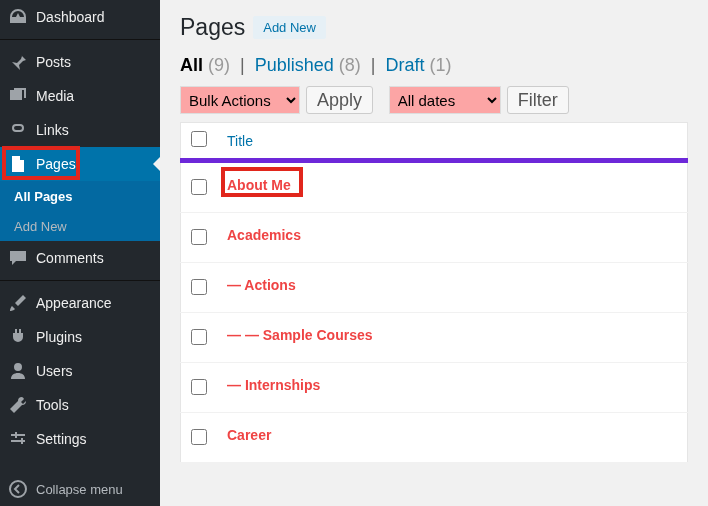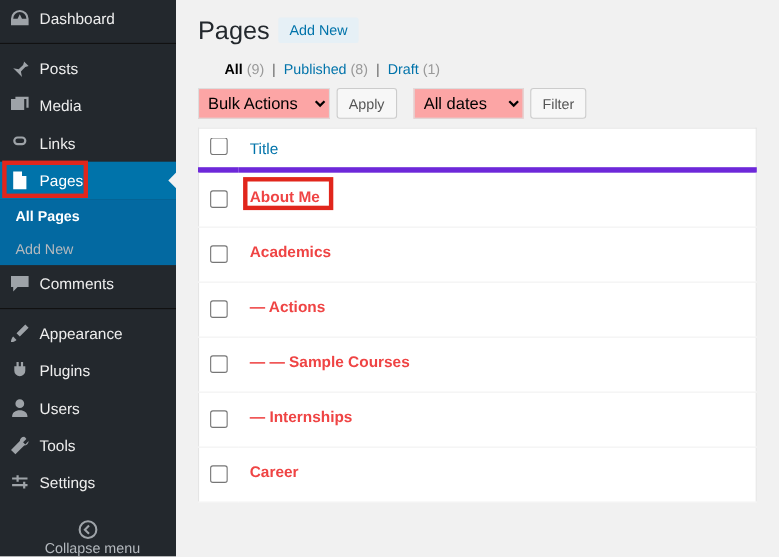--- a/index.html
+++ b/index.html
@@ -13,36 +13,36 @@
   .menu li.sep { border-top: 1px solid #111; height: 0; padding: 0; margin: 5px 0; }
   .menu li.active { background: #0073aa; color: #fff; position: relative; }
   .menu li.active .ic { fill: #fff; }
   .menu li.active::after {
     content: ""; position: absolute; right: -1px; top: 50%; margin-top: -8px;
     border: 8px solid transparent; border-right-color: #f1f1f1;
   }
   .submenu { list-style: none; background: #0369a1; }
   .submenu li { height: 30px; display: flex; align-items: center; padding-left: 14px; font-size: 13px; color: #b4b9be; cursor: pointer; }
   .submenu li.current { color: #fff; font-weight: 600; }
-  .collapse { margin-top: auto; height: 34px; display: flex; align-items: center; padding-left: 8px; color: #b4b9be; cursor: pointer; font-size: 13px; flex-direction: column; }
+  .collapse { margin-top: auto; height: 34px; display: flex; align-items: center; padding-left: 8px; color: #b4b9be; cursor: pointer; font-size: 13px; }
   .collapse .ic { width: 20px; height: 20px; margin-right: 8px; fill: #9ea3a8; }
   
   .hl-box { position: absolute; border: 4px solid #e1261c; pointer-events: none; }
   
   .main { flex: 1; padding: 10px 20px 0 20px; background: #f1f1f1; position: relative; }
   .heading { display: flex; align-items: center; margin: 4px 0 14px 0; }
   .heading h1 { font-size: 23px; font-weight: 400; color: #23282d; margin-right: 8px; }
   .add-new { background: #e6f0f6; color: #0073aa; border: none; padding: 4px 10px; font-size: 13px; cursor: pointer; border-radius: 2px; }
-  .subsubsub { font-size: 13px; color: #666; margin-bottom: 10px; margin-left: 24px; }
+  .subsubsub { font-size: 18px; color: #666; margin-bottom: 10px; }
   .subsubsub a { color: #0073aa; text-decoration: none; }
   .subsubsub .current { color: #000; font-weight: 600; }
   .subsubsub .count { color: #999; }
   .tablenav { display: flex; align-items: center; gap: 6px; margin-bottom: 8px; }
   select { height: 28px; font-size: 15px; border: 1px solid #ddd; background: #fca5a5; padding: 0 4px; }
-  .button { height: 28px; padding: 0 10px; font-size: 13px; border: 1px solid #ccc; background: #f7f7f7; color: #555; border-radius: 3px; cursor: pointer; }
+  .button { height: 28px; padding: 0 10px; font-size: 18px; border: 1px solid #ccc; background: #f7f7f7; color: #555; border-radius: 3px; cursor: pointer; }
   
   table.wp-list { width: 100%; border-collapse: collapse; background: #fff; border: 1px solid #e5e5e5; }
   table.wp-list thead th { text-align: left; padding: 8px 10px; border-bottom: 5px solid #6d28d9; font-weight: 400; color: #0073aa; font-size: 14px; }
   table.wp-list thead th.cb { width: 30px; }
   table.wp-list tbody td { padding: 14px 10px; border-bottom: 1px solid #f1f1f1; vertical-align: top; font-size: 14px; }
   table.wp-list tbody td.cb { width: 30px; padding-top: 16px; }
   .row-title { color: #ef4444; font-weight: 600; text-decoration: none; }
   input[type=checkbox] { width: 16px; height: 16px; }
 </style>
 </head>
@@ -154,21 +154,21 @@
       <span class="count">(8)</span>
       &nbsp;|&nbsp;
       <a href="#"><span>Draft</span></a>
       <span class="count">(1)</span>
     </div>
 
     <div class="tablenav">
       <select style="width:120px"><option>Bulk Actions</option></select>
       <button class="button">Apply</button>
       &nbsp;
-      <select style="width:100px"><option>All dates</option></select>
+      <select style="width:112px"><option>All dates</option></select>
       <button class="button">Filter</button>
     </div>
 
     <table class="wp-list">
       <thead>
         <tr>
           <th class="cb"><input type="checkbox" style=""></th>
           <th><a href="#" style="color:#0073aa;text-decoration:none">Title</a></th>
         </tr>
       </thead>

